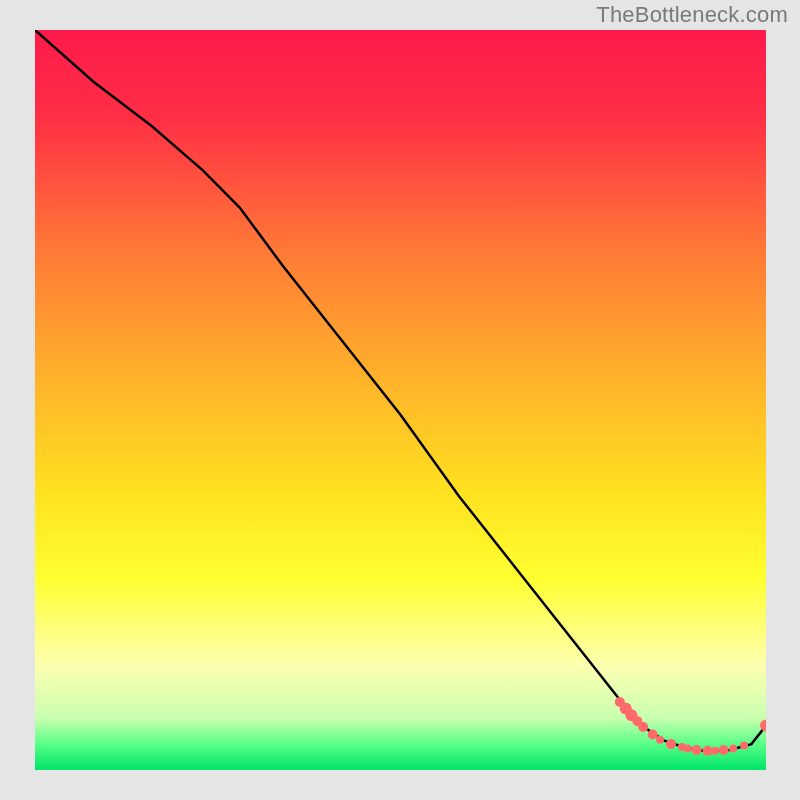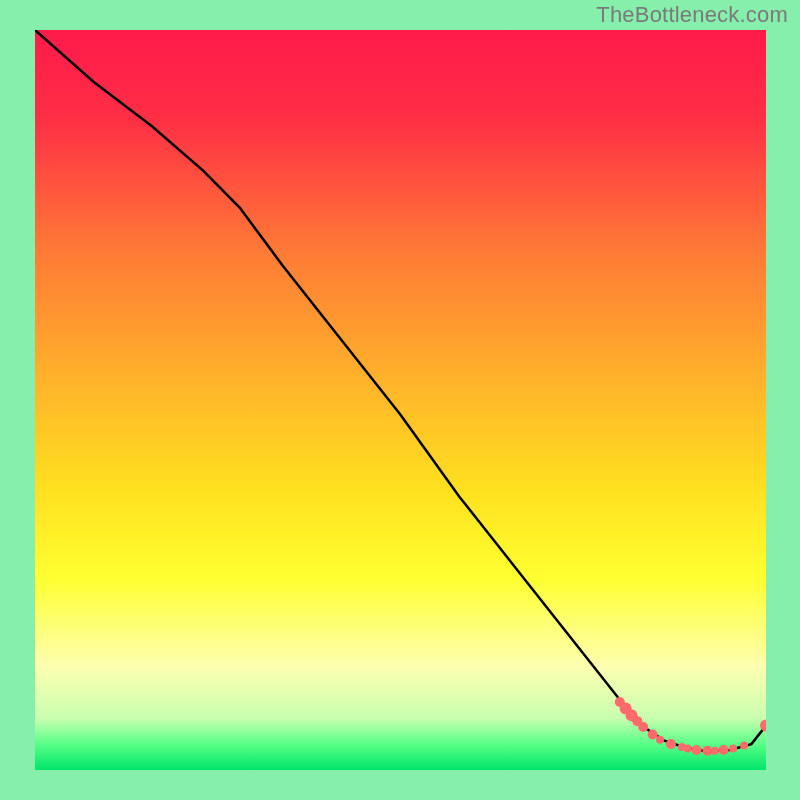--- a/index.html
+++ b/index.html
@@ -7,21 +7,21 @@
     padding: 0;
     width: 800px;
     height: 800px;
     background: #000;
     overflow: hidden;
   }
   .frame {
     position: relative;
     width: 800px;
     height: 800px;
-    background: #86efac;
+    background: #e5e5e5;
   }
   .watermark {
     position: absolute;
     top: 2px;
     right: 12px;
     font-family: Arial, Helvetica, sans-serif;
     font-size: 22px;
     color: #7a7a7a;
     letter-spacing: 0.2px;
   }

